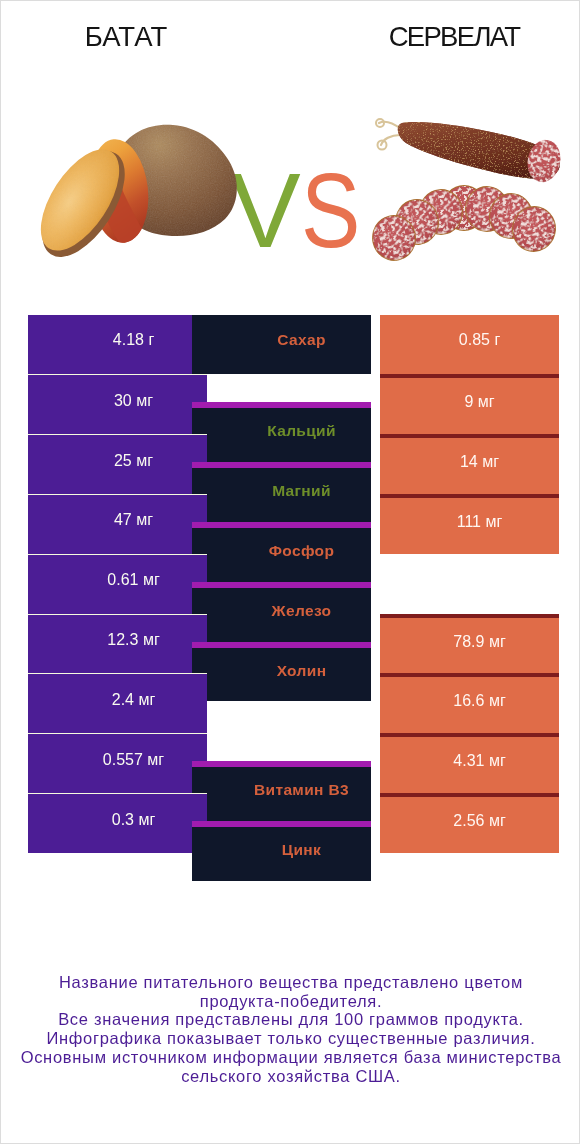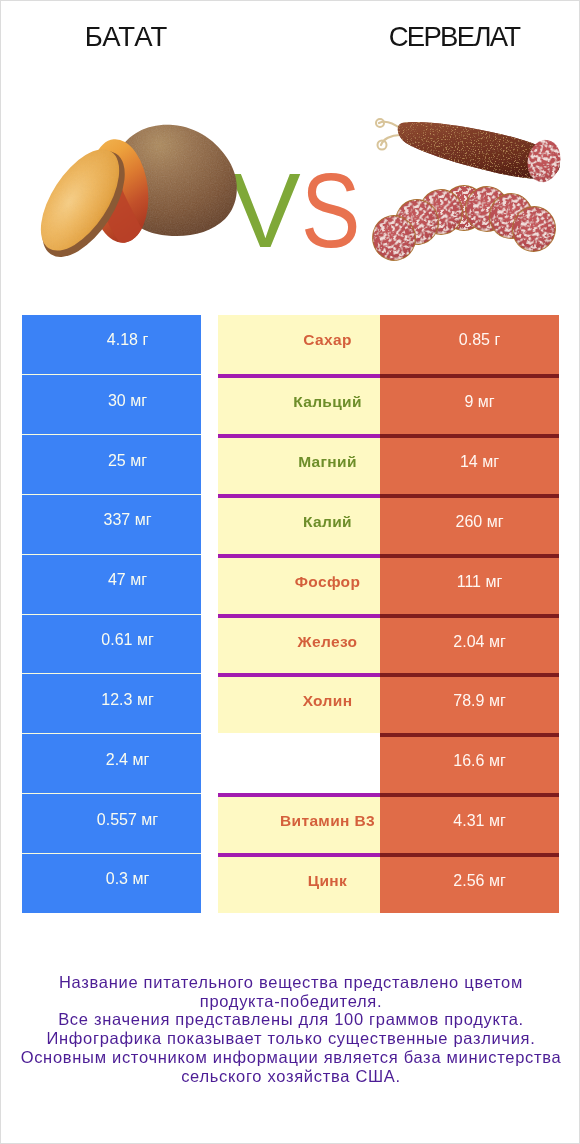--- a/index.html
+++ b/index.html
@@ -28,26 +28,26 @@
            font-weight:400;white-space:nowrap;transform:translateZ(0);}
   .vs .v{color:#7FA838;}
   .vs .s{color:#E8724F;display:inline-block;transform:scaleX(0.84);transform-origin:left center;}
 
   
   .table{position:absolute;left:21px;top:313.5px;width:537px;}
   .row{position:relative;height:59.83px;}
   .cell{position:absolute;top:0;height:100%;display:flex;align-items:center;
         justify-content:center;box-sizing:border-box;}
   .cell > span{position:relative;top:-4px;transform:translateZ(0);}
-  .cL{left:0;width:179px;background:#3b82f6;padding-left:32px;}
-  .cM{left:196px;width:179px;background:#fef9c3;padding-left:40px;}
+  .cL{left:6px;width:179px;background:#4c1d95;padding-left:32px;}
+  .cM{left:170px;width:179px;background:#0f172a;padding-left:40px;}
   .cR{left:358px;width:179px;background:#E06C48;}
   .row + .row .cL{border-top:1px solid #F7FBDF;}
   .row + .row .cR{border-top:4px solid #7f1d1d;}
-  .row + .row .cM{border-top:4px solid #a21caf;}
+  .row + .row .cM{border-top:6px solid #a21caf;margin-top:28px;}
 
   .val{color:#FAFCF0;font-size:16px;font-weight:400;white-space:nowrap;}
   .cR .val{color:#FFF7F2;padding-left:20px;}
   .val .u{font-size:16px;font-weight:400;}
   .name{font-size:15.5px;font-weight:700;white-space:nowrap;letter-spacing:0.35px;}
   .name.g{color:#6E8E2A;}
   .name.o{color:#D4603C;}
 
   
   .footer{position:absolute;left:0;top:972px;width:580px;text-align:center;transform:translateZ(0);
@@ -248,49 +248,35 @@
         </div>
         <div class="cell cM">
           <span class="name g">Магний</span>
         </div>
         <div class="cell cR">
           <span class="val">14 <span class="u">мг</span></span>
         </div>
       </div>
       <div class="row">
         <div class="cell cL">
-          <span class="val">337 <span class="u">мг</span></span>
-        </div>
-        <div class="cell cM">
-          <span class="name g">Калий</span>
-        </div>
-        <div class="cell cR">
-          <span class="val">260 <span class="u">мг</span></span>
-        </div>
-      </div>
-      <div class="row">
-        <div class="cell cL">
           <span class="val">47 <span class="u">мг</span></span>
         </div>
         <div class="cell cM">
           <span class="name o">Фосфор</span>
         </div>
         <div class="cell cR">
           <span class="val">111 <span class="u">мг</span></span>
         </div>
       </div>
       <div class="row">
         <div class="cell cL">
           <span class="val">0.61 <span class="u">мг</span></span>
         </div>
         <div class="cell cM">
           <span class="name o">Железо</span>
-        </div>
-        <div class="cell cR">
-          <span class="val">2.04 <span class="u">мг</span></span>
         </div>
       </div>
       <div class="row">
         <div class="cell cL">
           <span class="val">12.3 <span class="u">мг</span></span>
         </div>
         <div class="cell cM">
           <span class="name o">Холин</span>
         </div>
         <div class="cell cR">

